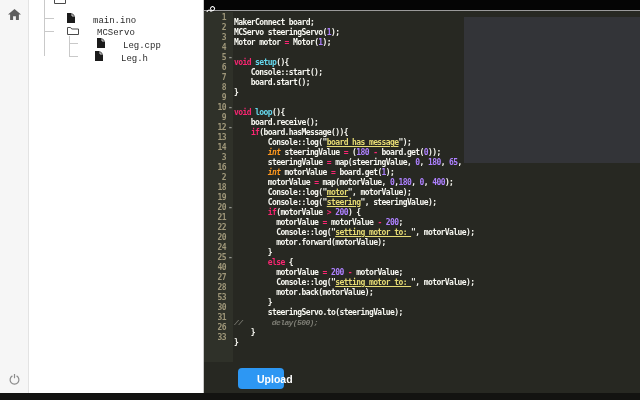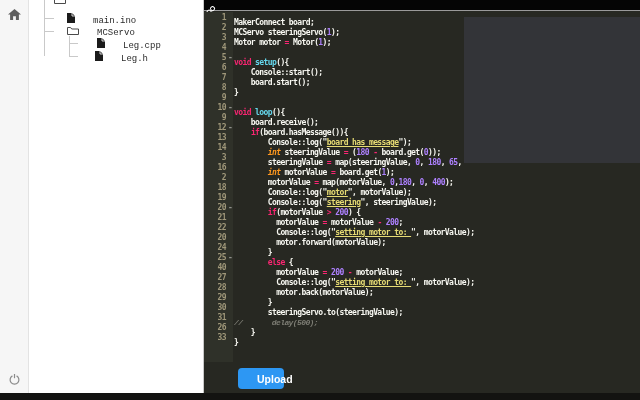--- a/index.html
+++ b/index.html
@@ -171,21 +171,21 @@
           <div class="gutter-line"><span>19</span></div>
           <div class="gutter-line"><span>20</span><span class="fold">-</span></div>
           <div class="gutter-line"><span>21</span></div>
           <div class="gutter-line"><span>22</span></div>
           <div class="gutter-line"><span>20</span></div>
           <div class="gutter-line"><span>24</span></div>
           <div class="gutter-line"><span>25</span><span class="fold">-</span></div>
           <div class="gutter-line"><span>40</span></div>
           <div class="gutter-line"><span>27</span></div>
           <div class="gutter-line"><span>28</span></div>
-          <div class="gutter-line"><span>29</span></div>
+          <div class="gutter-line"><span>53</span></div>
           <div class="gutter-line"><span>30</span></div>
           <div class="gutter-line"><span>31</span></div>
           <div class="gutter-line"><span>26</span></div>
           <div class="gutter-line"><span>33</span></div>
         </div>
       <div class="code"><div class="code-line"><span class="tok-t">MakerConnect board;</span></div><div class="code-line"><span class="tok-t">MCServo steeringServo(</span><span class="tok-n">1</span><span class="tok-t">);</span></div><div class="code-line"><span class="tok-t">Motor motor </span><span class="tok-k">=</span><span class="tok-t"> Motor(</span><span class="tok-n">1</span><span class="tok-t">);</span></div><div class="code-line"> </div><div class="code-line"><span class="tok-k">void</span><span class="tok-t"> </span><span class="tok-f">setup</span><span class="tok-t">(){</span></div><div class="code-line"><span class="tok-t">    Console::start();</span></div><div class="code-line"><span class="tok-t">    board.start();</span></div><div class="code-line"><span class="tok-t">}</span></div><div class="code-line"> </div><div class="code-line"><span class="tok-k">void</span><span class="tok-t"> </span><span class="tok-f">loop</span><span class="tok-t">(){</span></div><div class="code-line"><span class="tok-t">    board.receive();</span></div><div class="code-line"><span class="tok-t">    </span><span class="tok-k">if</span><span class="tok-t">(board.hasMessage()){</span></div><div class="code-line"><span class="tok-t">        Console::log("</span><span class="tok-s">board has message</span><span class="tok-t">");</span></div><div class="code-line"><span class="tok-t">        </span><span class="tok-ty">int</span><span class="tok-t"> steeringValue </span><span class="tok-k">=</span><span class="tok-t"> (</span><span class="tok-n">180</span><span class="tok-t"> </span><span class="tok-k">-</span><span class="tok-t"> board.get(</span><span class="tok-n">0</span><span class="tok-t">));</span></div><div class="code-line"><span class="tok-t">        steeringValue </span><span class="tok-k">=</span><span class="tok-t"> map(steeringValue, </span><span class="tok-n">0</span><span class="tok-t">, </span><span class="tok-n">180</span><span class="tok-t">, </span><span class="tok-n">65</span><span class="tok-t">,</span></div><div class="code-line"><span class="tok-t">        </span><span class="tok-ty">int</span><span class="tok-t"> motorValue </span><span class="tok-k">=</span><span class="tok-t"> board.get(</span><span class="tok-n">1</span><span class="tok-t">);</span></div><div class="code-line"><span class="tok-t">        motorValue </span><span class="tok-k">=</span><span class="tok-t"> map(motorValue, </span><span class="tok-n">0</span><span class="tok-t">,</span><span class="tok-n">180</span><span class="tok-t">, </span><span class="tok-n">0</span><span class="tok-t">, </span><span class="tok-n">400</span><span class="tok-t">);</span></div><div class="code-line"><span class="tok-t">        Console::log("</span><span class="tok-s">motor</span><span class="tok-t">", motorValue);</span></div><div class="code-line"><span class="tok-t">        Console::log("</span><span class="tok-s">steering</span><span class="tok-t">", steeringValue);</span></div><div class="code-line"><span class="tok-t">        </span><span class="tok-k">if</span><span class="tok-t">(motorValue </span><span class="tok-k">&gt;</span><span class="tok-t"> </span><span class="tok-n">200</span><span class="tok-t">) {</span></div><div class="code-line"><span class="tok-t">          motorValue </span><span class="tok-k">=</span><span class="tok-t"> motorValue </span><span class="tok-k">-</span><span class="tok-t"> </span><span class="tok-n">200</span><span class="tok-t">;</span></div><div class="code-line"><span class="tok-t">          Console::log("</span><span class="tok-s">setting motor to: </span><span class="tok-t">", motorValue);</span></div><div class="code-line"><span class="tok-t">          motor.forward(motorValue);</span></div><div class="code-line"><span class="tok-t">        }</span></div><div class="code-line"><span class="tok-t">        </span><span class="tok-k">else</span><span class="tok-t"> {</span></div><div class="code-line"><span class="tok-t">          motorValue </span><span class="tok-k">=</span><span class="tok-t"> </span><span class="tok-n">200</span><span class="tok-t"> </span><span class="tok-k">-</span><span class="tok-t"> motorValue;</span></div><div class="code-line"><span class="tok-t">          Console::log("</span><span class="tok-s">setting motor to: </span><span class="tok-t">", motorValue);</span></div><div class="code-line"><span class="tok-t">          motor.back(motorValue);</span></div><div class="code-line"><span class="tok-t">        }</span></div><div class="code-line"><span class="tok-t">        steeringServo.to(steeringValue);</span></div><div class="code-line"><span class="tok-c">//       delay(500);</span></div><div class="code-line"><span class="tok-t">    }</span></div><div class="code-line"><span class="tok-t">}</span></div></div>
     </div>
 
     <div class="overlay-panel"></div>
 

